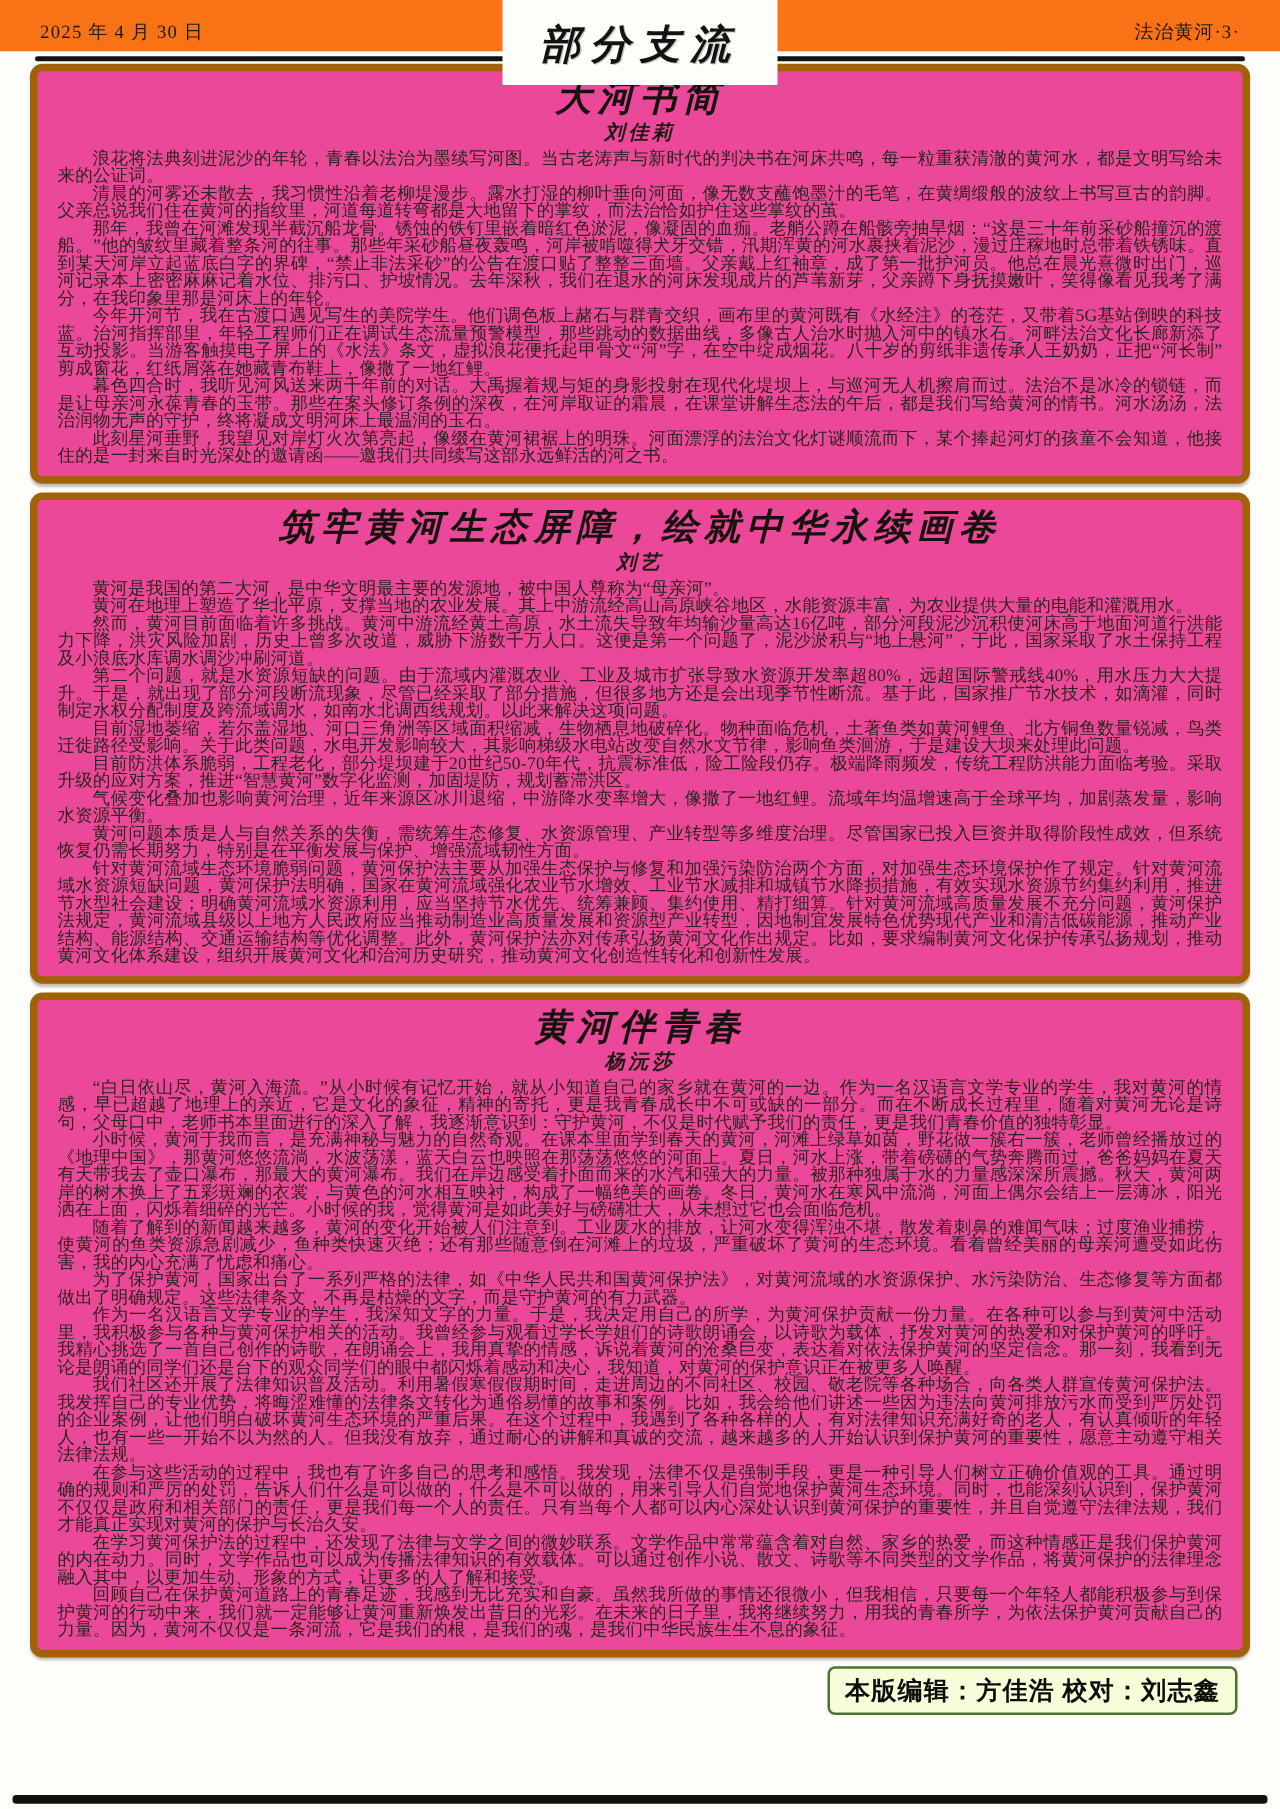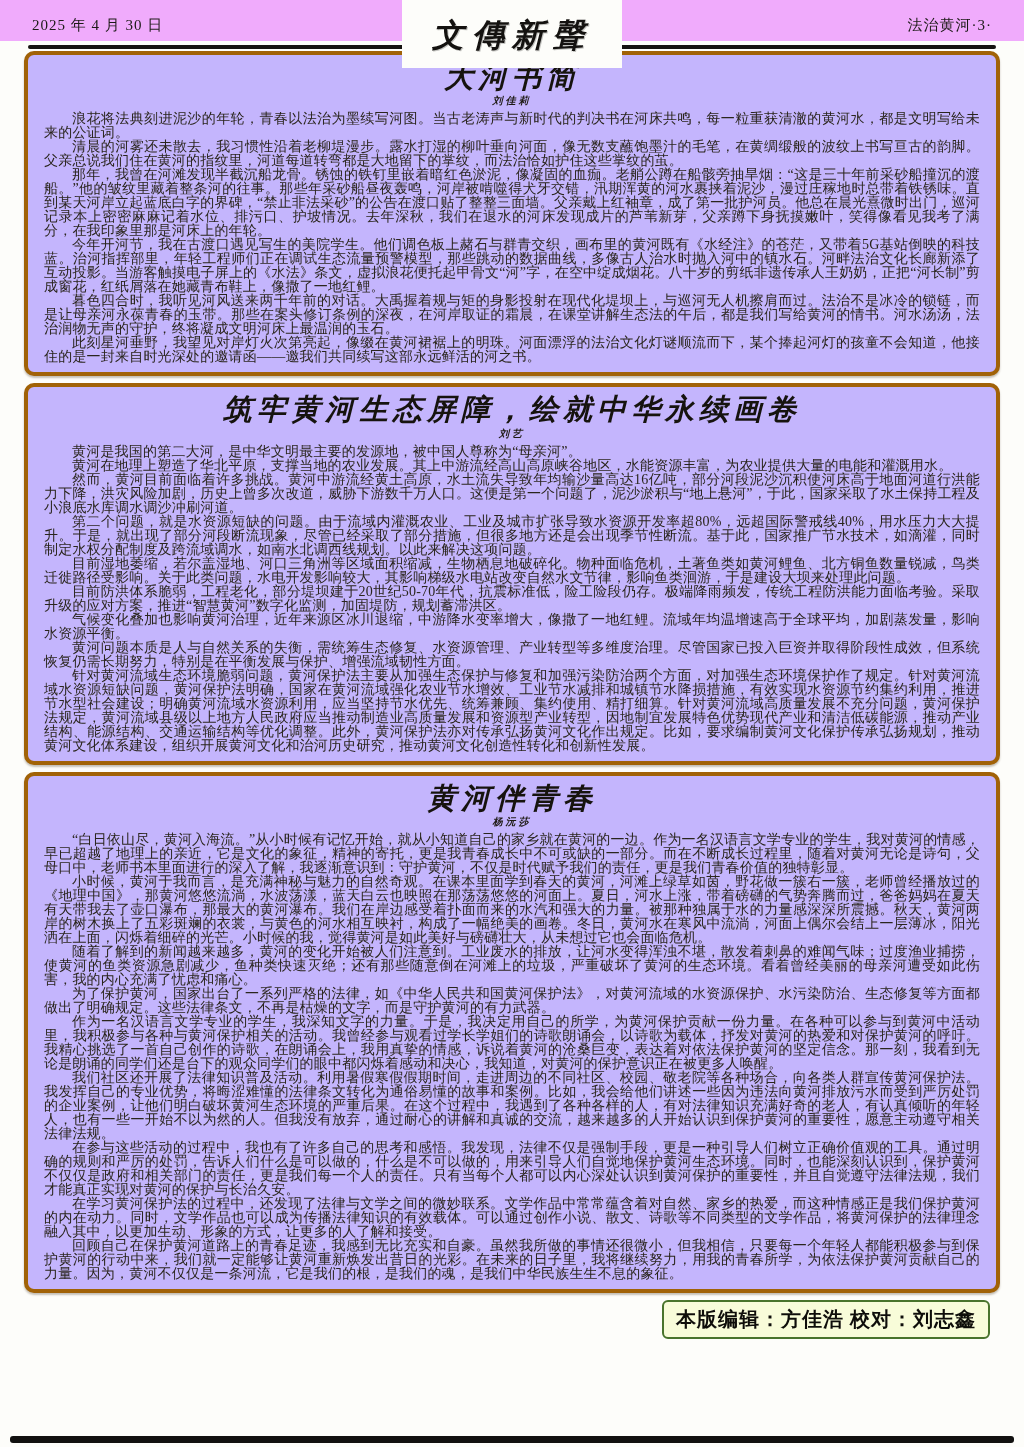--- a/index.html
+++ b/index.html
@@ -9,21 +9,21 @@
     font-family:"Liberation Serif","DejaVu Serif",serif;
     color:#26221a;
     position:relative;
     overflow:hidden;
   }
   
   .header{
     position:relative;
     display:flex;justify-content:space-between;align-items:flex-end;
     padding:16px 32px 6px 32px;
-    background:#f0abfc;
+    background:#f97316;
   }
   .header .date, .header .section{
     font-size:15px;letter-spacing:1px;color:#1c1a16;
   }
   .header-rule{
     height:4px;background:#151310;margin:4px 28px 0 28px;border-radius:2px;
   }
   .masthead-box{
     position:absolute;top:0;left:50%;transform:translateX(-50%);
     background:#fdfdfa;
@@ -32,36 +32,36 @@
   }
   .masthead{
     font-size:32px;font-weight:900;font-style:italic;
     letter-spacing:8px;color:#141210;
     text-shadow:1px 1px 0 rgba(20,18,16,.25);
     white-space:nowrap;
   }
   
   .cards{margin:2px 24px 0 24px;position:relative;z-index:1;}
   .card{
-    background:#c4b5fd;
-    border:4px solid #a16207;
+    background:#ec4899;
+    border:6px solid #a16207;
     border-radius:10px;
     box-shadow:0 2px 2px rgba(70,50,25,.30);
     padding:4px 16px 8px 16px;
     margin-bottom:7px;
   }
   .card h2{
     margin:2px 0 0 0;text-align:center;
     font-size:29px;font-weight:900;font-style:italic;
     letter-spacing:5px;color:#16130e;
     line-height:1.15;
   }
   .card .author{
     margin:0 0 4px 0;text-align:center;
-    font-size:10px;font-weight:700;font-style:italic;
+    font-size:16px;font-weight:700;font-style:italic;
     letter-spacing:3px;color:#1e1a14;
   }
   .body-text .para{
     margin:0;
     font-size:14px;line-height:1.0;
     text-indent:2em;text-align:justify;
     letter-spacing:.2px;
     color:#2a251d;
   }
   
@@ -84,21 +84,21 @@
 </style>
 </head>
 <body>
 
 <div class="header">
   <span class="date">2025 年 4 月 30 日</span>
   <span class="section">法治黄河·3·</span>
 </div>
 <div class="header-rule"></div>
 <div class="masthead-box">
-  <span class="masthead">文傳新聲</span>
+  <span class="masthead">部分支流</span>
 </div>
 
 <div class="cards">
 
   <section class="card">
     <h2>大河书简</h2>
     <p class="author">刘佳莉</p>
     <div class="body-text">
         <p class="para">浪花将法典刻进泥沙的年轮，青春以法治为墨续写河图。当古老涛声与新时代的判决书在河床共鸣，每一粒重获清澈的黄河水，都是文明写给未来的公证词。</p>
         <p class="para">清晨的河雾还未散去，我习惯性沿着老柳堤漫步。露水打湿的柳叶垂向河面，像无数支蘸饱墨汁的毛笔，在黄绸缎般的波纹上书写亘古的韵脚。父亲总说我们住在黄河的指纹里，河道每道转弯都是大地留下的掌纹，而法治恰如护住这些掌纹的茧。</p>

